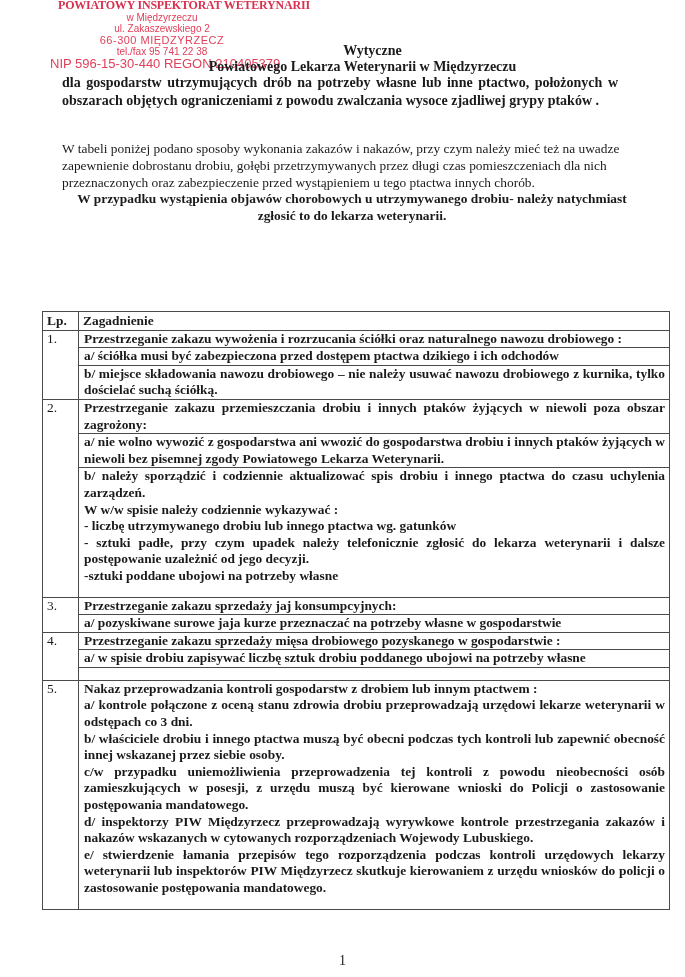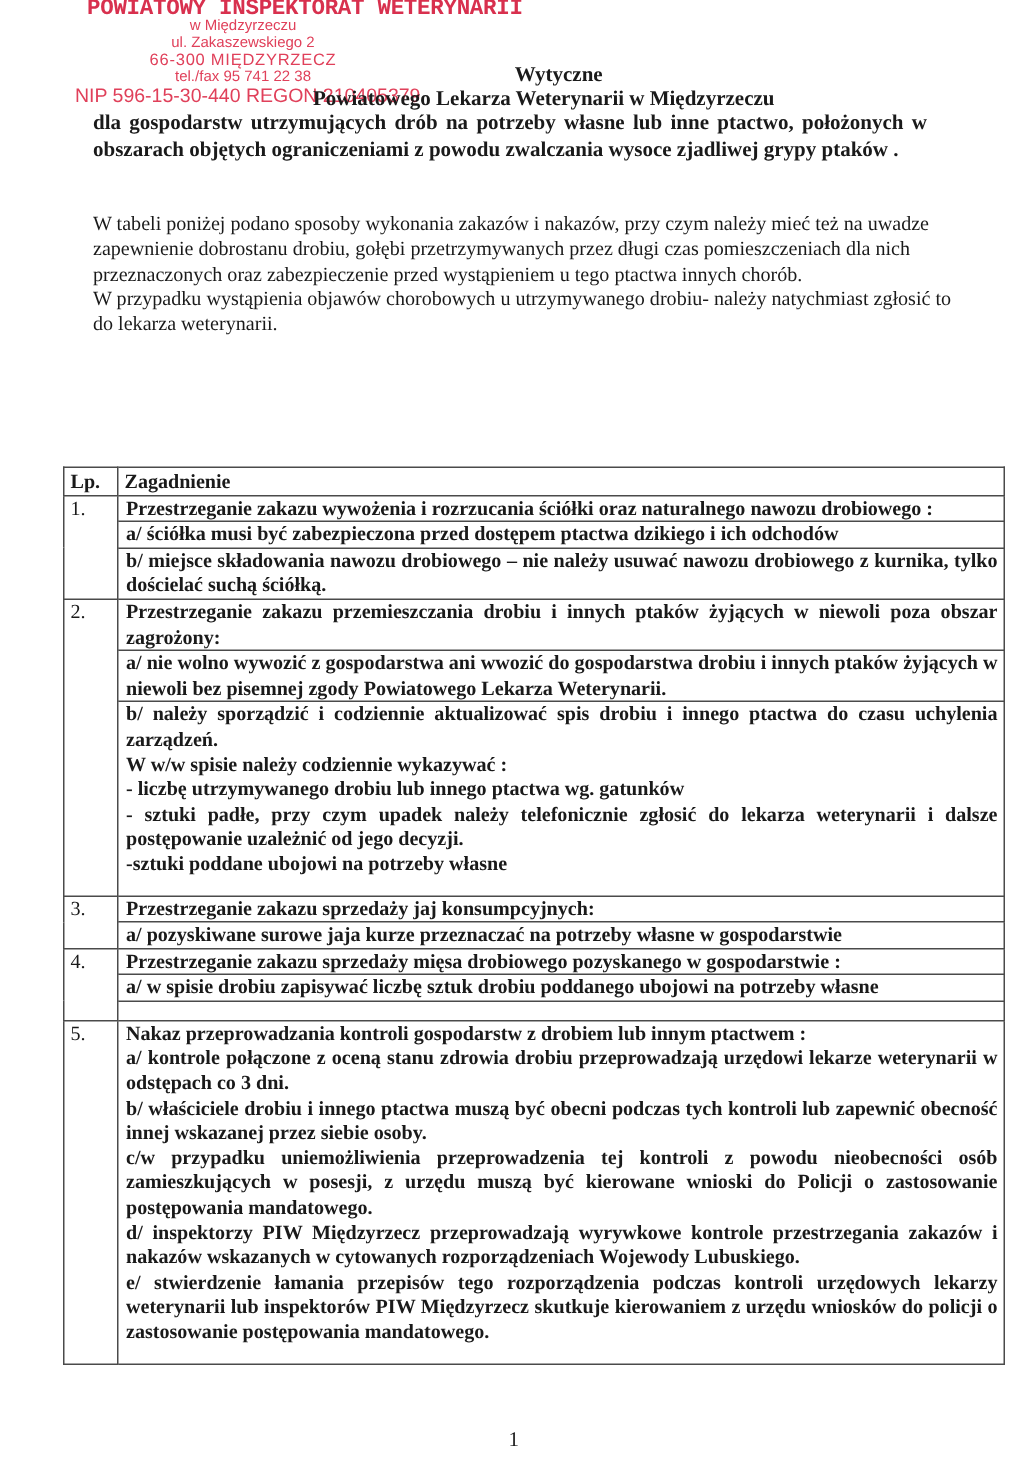--- a/index.html
+++ b/index.html
@@ -7,21 +7,21 @@
     width: 685px; height: 977px; position: relative; overflow: hidden;
     font-family: "Liberation Serif", "DejaVu Serif", serif;
     color: #1a1a1a;
   }
   .stamp {
     position: absolute; left: 52px; top: 0px; width: 220px;
     color: #e0405a; font-family: "Liberation Sans", "DejaVu Sans", sans-serif;
     text-align: center; line-height: 11.5px; font-size: 10px;
   }
   .stamp .s-title {
-    font-family: Liberation Mono, monospace; font-weight: bold; font-size: 15px;
+    font-family: Liberation Serif, serif; font-weight: bold; font-size: 12px;
     letter-spacing: -0.2px; text-align: left; margin-left: 6px; color: #d8304e;
   }
   .stamp .s-line { white-space: nowrap; }
   .stamp .s-city { font-size: 11px; letter-spacing: 0.5px; }
   .stamp .s-nip { text-align: center; font-size: 13px; margin-left: -2px; }
 
   .heading {
     position: absolute; left: 0; width: 685px; text-align: center;
     font-weight: bold; font-size: 14px;
   }
@@ -29,21 +29,21 @@
   .h2 { top: 59px; left: 20px; }
   .subtitle {
     position: absolute; left: 62px; top: 74px; width: 556px;
     font-weight: bold; font-size: 14px; line-height: 17.5px; text-align: justify;
   }
   .intro {
     position: absolute; left: 62px; top: 141px; width: 580px;
     font-size: 13.4px; line-height: 16.8px;
   }
   .intro p { margin: 0; }
-  .intro .bold { font-weight: normal; }
+  .intro .bold { font-weight: bold; text-align: center; }
 
   table.guidelines {
     position: absolute; left: 42px; top: 311px; width: 628px;
     border-collapse: collapse; font-size: 13.4px; line-height: 16.6px; border-radius: 26px;
   }
   table.guidelines td, table.guidelines th {
     border: 1px solid #4a4a4a; vertical-align: top; padding: 0 4px;
   }
   table.guidelines th { text-align: left; font-weight: bold; padding-top: 1px; padding-bottom: 0; }
   table.guidelines td.lp { width: 27px; padding-left: 4px; }

